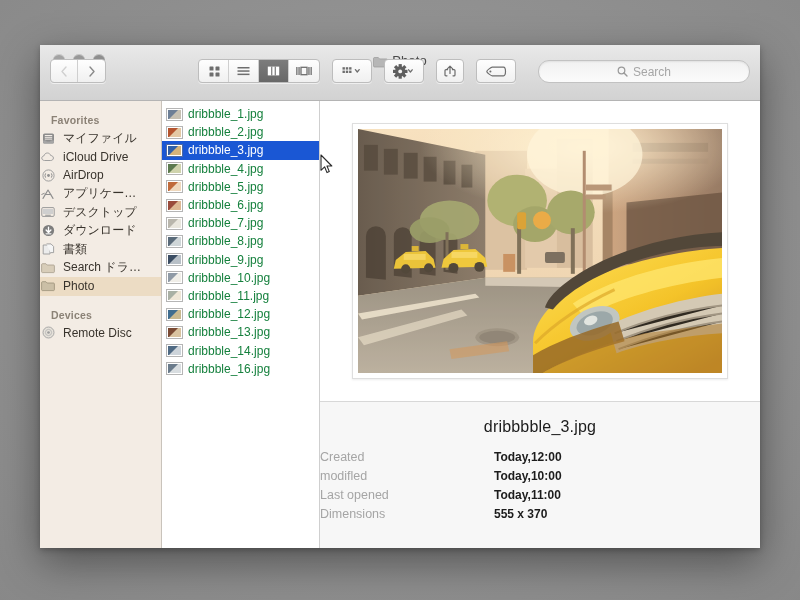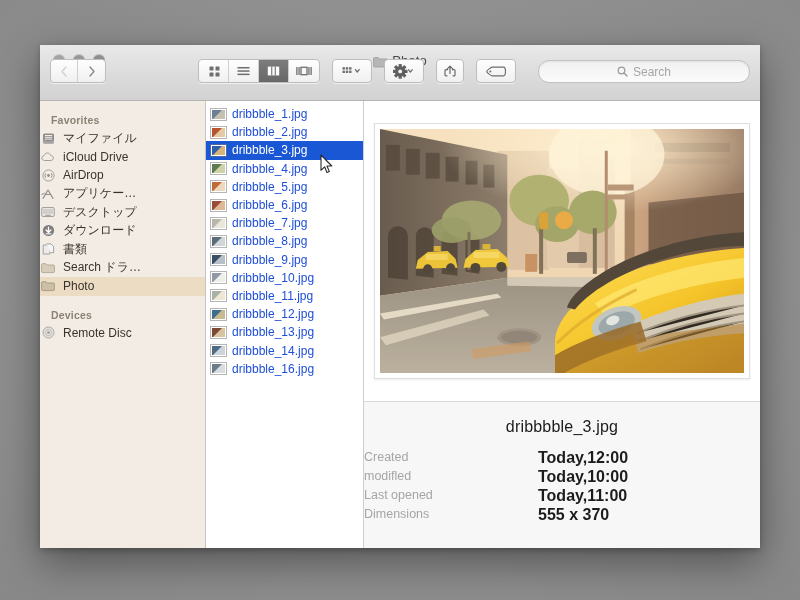--- a/index.html
+++ b/index.html
@@ -137,21 +137,21 @@
 
   
   .body-row {
     flex: 1;
     display: flex;
     min-height: 0;
   }
 
   
   .sidebar {
-    width: 166px;
+    width: 122px;
     flex: none;
     background: #f3ece4;
     border-right: 1px solid #c9c3bb;
     padding-top: 9px;
     box-sizing: border-box;
     overflow: hidden;
   }
   .sb-header {
     font-size: 10.5px;
     font-weight: bold;
@@ -194,21 +194,21 @@
     box-sizing: border-box;
     overflow: hidden;
   }
   .fl-row {
     display: flex;
     align-items: center;
     height: 18.2px;
     padding-left: 5px;
     gap: 6px;
     font-size: 12px;
-    color: #1d4ed8;
+    color: #15803d;
     white-space: nowrap;
   }
   .fl-row.selected {
     background: #1a57d4;
     color: #fff;
   }
   .thumb {
     width: 15px;
     height: 11px;
     flex: none;
@@ -280,21 +280,21 @@
   .info-row .k {
     width: 174px;
     text-align: left;
     color: #a5a5a5;
     padding-right: 11px;
     box-sizing: border-box;
   }
   .info-row .v {
     color: #1c1c1c;
     font-weight: bold;
-    font-size: 16px;
+    font-size: 12px;
   }
 
   
   #cursor {
     position: absolute;
     left: 320px;
     top: 154px;
     width: 14px;
     height: 20px;
     pointer-events: none;

